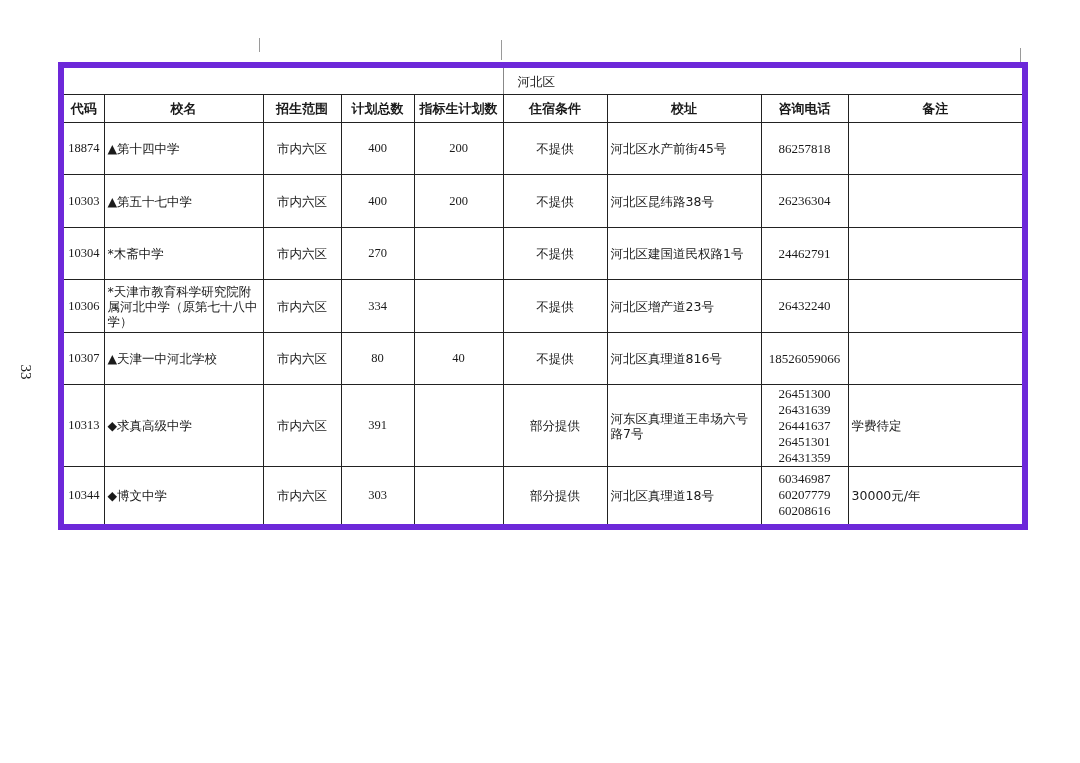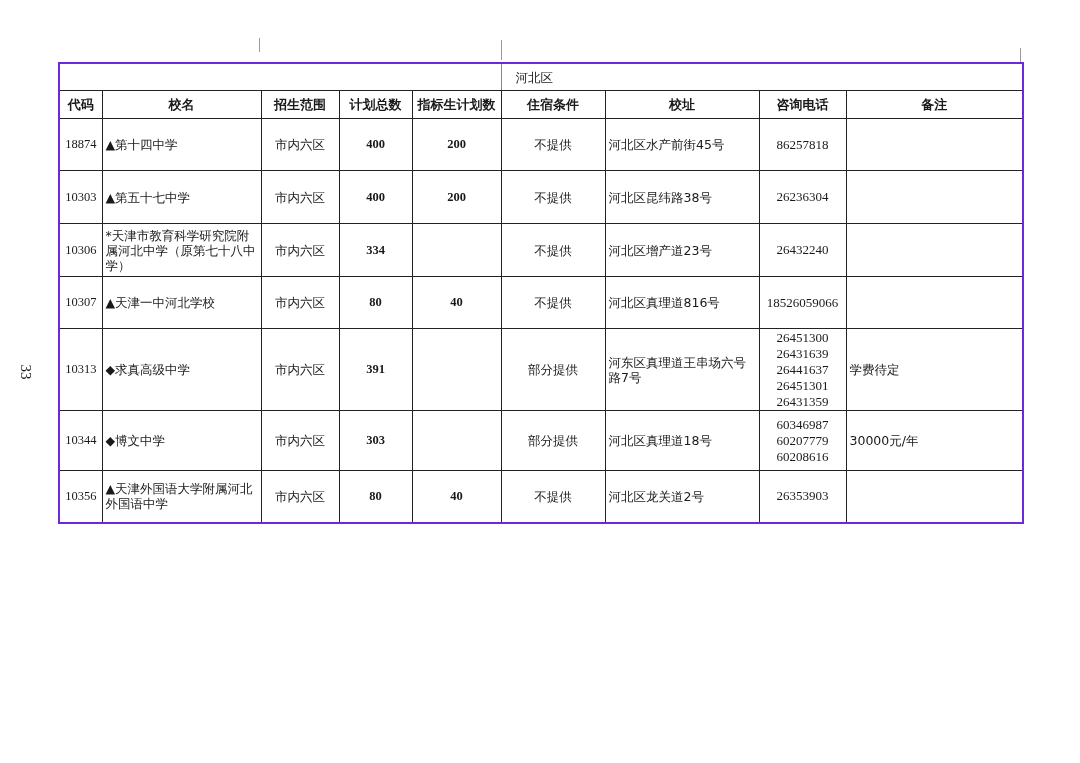--- a/index.html
+++ b/index.html
@@ -34,21 +34,21 @@
       width: 1px;
       background: #9a9a9a;
     }
     table.admissions {
       position: absolute;
       left: 58px;
       top: 62px;
       width: 964px;
       border-collapse: collapse;
       table-layout: fixed;
-      border: 2px solid #6d28d9;
+      border: 6px solid #6d28d9;
     }
     table.admissions td, table.admissions th {
       border: 1.4px solid #222;
       padding: 0 3px;
       font-size: 12.5px;
       line-height: 15px;
       vertical-align: middle;
       overflow: hidden;
     }
     table.admissions th {
@@ -65,21 +65,20 @@
     .district-spacer {
       border-right: 1px solid #888 !important;
     }
     .district-label {
       text-align: left;
       padding-left: 14px !important;
     }
     .num {
       font-family: "Liberation Serif", "DejaVu Serif", serif;
       font-size: 13px;
-      font-weight: bold;
     }
     .c { text-align: center; }
     .l { text-align: left; }
     .code {
       text-align: center;
       font-family: "Liberation Serif", "DejaVu Serif", serif;
       font-size: 13px;
       padding: 0 1px !important;
     }
     .phone-list {
@@ -158,20 +157,35 @@
       <td class="c">不提供</td>
       <td class="l">河北区昆纬路38号</td>
       <td class="c">
           <div class="phone-list">
             <span>26236304</span>
           </div>
         </td>
       <td class="l"></td>
     </tr>
 
+    <tr class="body-row" style="height:52px">
+      <td class="code">10304</td>
+      <td class="l">*木斋中学</td>
+      <td class="c">市内六区</td>
+      <td class="c num">270</td>
+      <td class="c num"></td>
+      <td class="c">不提供</td>
+      <td class="l">河北区建国道民权路1号</td>
+      <td class="c">
+          <div class="phone-list">
+            <span>24462791</span>
+          </div>
+        </td>
+      <td class="l"></td>
+    </tr>
 
     <tr class="body-row" style="height:53px">
       <td class="code">10306</td>
       <td class="l">*天津市教育科学研究院附属河北中学（原第七十八中学）</td>
       <td class="c">市内六区</td>
       <td class="c num">334</td>
       <td class="c num"></td>
       <td class="c">不提供</td>
       <td class="l">河北区增产道23号</td>
       <td class="c">
@@ -231,29 +245,14 @@
       <td class="c">
         <div class="phone-list">
           <span>60346987</span>
           <span>60207779</span>
           <span>60208616</span>
         </div>
       </td>
       <td class="l">30000元/年</td>
     </tr>
 
-    <tr class="body-row" style="height:52px">
-      <td class="code">10356</td>
-      <td class="l">▲天津外国语大学附属河北外国语中学</td>
-      <td class="c">市内六区</td>
-      <td class="c num">80</td>
-      <td class="c num">40</td>
-      <td class="c">不提供</td>
-      <td class="l">河北区龙关道2号</td>
-      <td class="c">
-          <div class="phone-list">
-            <span>26353903</span>
-          </div>
-        </td>
-      <td class="l"></td>
-    </tr>
   </tbody>
 </table>
 
 </body></html>

